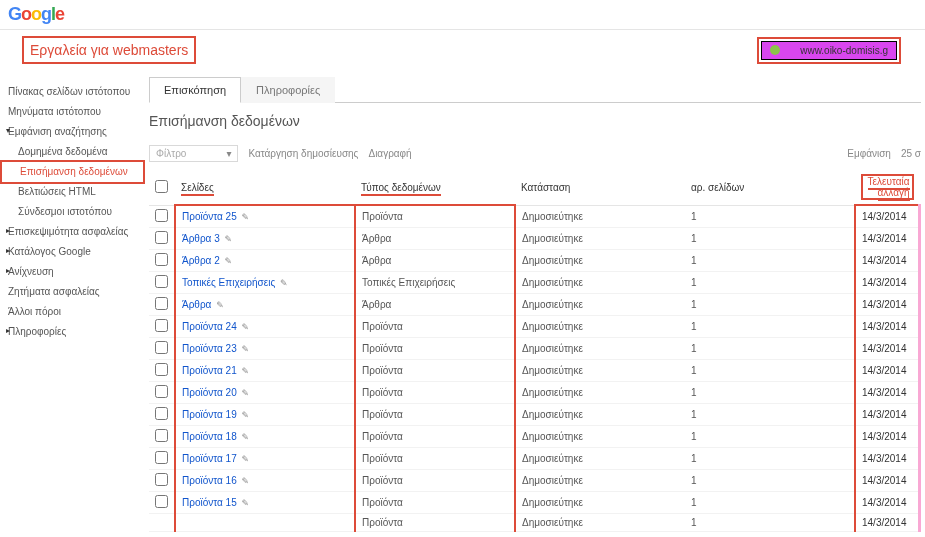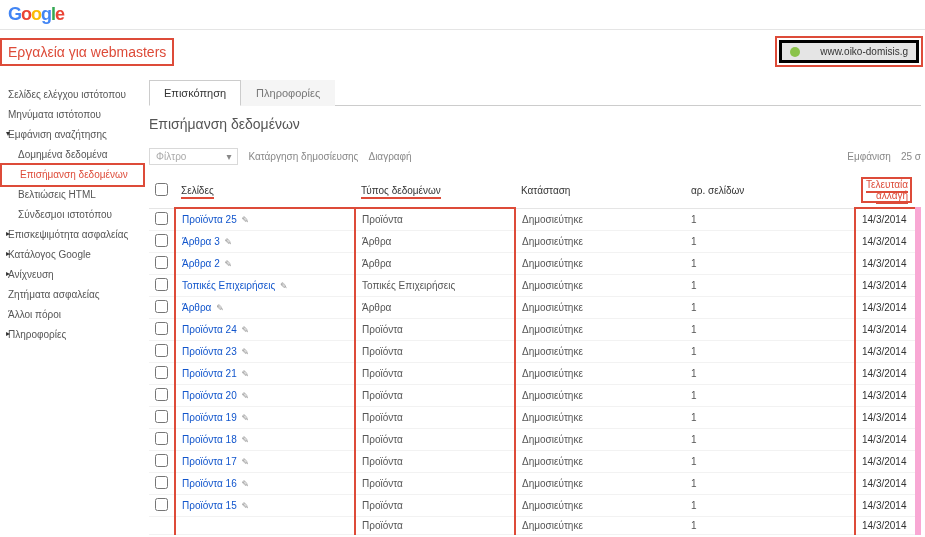--- a/index.html
+++ b/index.html
@@ -1,23 +1,23 @@
 <!DOCTYPE html>
 <html><head>
 <meta charset="utf-8">
 <style>
 * { margin: 0; padding: 0; box-sizing: border-box; }
 body { font-family: Arial, sans-serif; font-size: 11px; color: #333; background: #fff; width: 925px; }
 .header { padding: 4px 8px; border-bottom: 1px solid #e5e5e5; }
 .logo { font-size: 18px; font-weight: bold; letter-spacing: -1px; }
 .logo .b { color: #4285f4; } .logo .r { color: #ea4335; } .logo .y { color: #fbbc05; } .logo .g { color: #34a853; }
-.topbar { display: flex; justify-content: space-between; align-items: center; padding: 6px 0 12px; text-align: right; }
+.topbar { display: flex; justify-content: space-between; align-items: center; padding: 6px 22px 12px; text-align: right; }
 .app-title { color: #dd4b39; font-size: 14px; border: 2px solid #dd4b39; padding: 4px 6px; display: inline-block; }
 .site-sel { border: 2px solid #dd4b39; padding: 2px; margin-right: 2px; }
-.site-btn { border: 3px solid #000000; background: #e5e5e5; padding: 3px 8px; font-size: 10px; display: flex; align-items: center; gap: 20px; cursor: pointer; }
+.site-btn { border: 1px solid #000000; background: #d946ef; padding: 3px 8px; font-size: 10px; display: flex; align-items: center; gap: 20px; cursor: pointer; }
 .dot { width: 10px; height: 10px; background: #8bc34a; border-radius: 50%; display: inline-block; }
 .main { display: flex; }
 .sidebar { width: 145px; padding: 6px 0; flex-shrink: 0; }
 .nav-item { padding: 3px 8px 3px 18px; font-size: 10px; color: #555; cursor: pointer; line-height: 1.4; position: relative; }
 .nav-item.top { padding-left: 8px; }
 .nav-item.expandable::before { content: '▸'; position: absolute; left: 6px; font-size: 8px; color: #333; }
 .nav-item.expanded::before { content: '▾'; }
 .nav-item.active { color: #dd4b39; }
 .nav-item.hl { border: 2px solid #dd4b39; margin: -2px 0; }
 .content { flex: 1; padding: 0 4px; }
@@ -39,21 +39,21 @@
 .pencil { color: #888; font-size: 9px; margin-left: 2px; cursor: pointer; }
 .cb { width: 18px; }
 .col-pages { width: 180px; }
 .col-type { width: 160px; }
 .col-status { width: 170px; }
 .col-num { width: 170px; }
 td.date { text-align: left; color: #333; }
 .th-date-box { border: 2px solid #dd4b39; display: inline-block; padding: 0 2px; }
 .boxed-col1 { border-left: 2px solid #dd4b39; border-right: 2px solid #dd4b39; }
 .boxed-col2 { border-left: 2px solid #f97316; border-right: 2px solid #dd4b39; }
-.boxed-col3 { border-left: 2px solid #dd4b39; border-right: 6px solid #f9a8d4; margin-top: 44px; }
+.boxed-col3 { border-left: 2px solid #dd4b39; border-right: 3px solid #f9a8d4; margin-top: 44px; }
 tr.first-row .boxed-col1, tr.first-row .boxed-col2, tr.first-row .boxed-col3 { border-top: 2px solid #dd4b39; }
 input[type=checkbox]{ cursor: pointer; }
 </style>
 </head>
 <body>
 
 <div class="header">
   <span class="logo">
     <span class="b">G</span><span class="r">o</span><span class="y">o</span><span class="b">g</span><span class="g">l</span><span class="r">e</span>
   </span>
@@ -64,21 +64,21 @@
   <span class="site-sel">
     <span class="site-btn">
       <span class="dot"></span>
       <span>www.oiko-domisis.g</span>
     </span>
   </span>
 </div>
 
 <div class="main">
   <div class="sidebar" id="sidebar">
-      <div class="nav-item top">Σελίδες ελέγχου ιστότοπου</div>
+      <div class="nav-item top">Πίνακας σελίδων ιστότοπου</div>
       <div class="nav-item top">Μηνύματα ιστότοπου</div>
       <div class="nav-item top expandable expanded">Εμφάνιση αναζήτησης</div>
       <div class="nav-item">Δομημένα δεδομένα</div>
       <div class="nav-item active hl">Επισήμανση δεδομένων</div>
       <div class="nav-item">Βελτιώσεις HTML</div>
       <div class="nav-item">Σύνδεσμοι ιστοτόπου</div>
       <div class="nav-item top expandable">Επισκεψιμότητα ασφαλείας</div>
       <div class="nav-item top expandable">Κατάλογος Google</div>
       <div class="nav-item top expandable">Ανίχνευση</div>
       <div class="nav-item top">Ζητήματα ασφαλείας</div>

